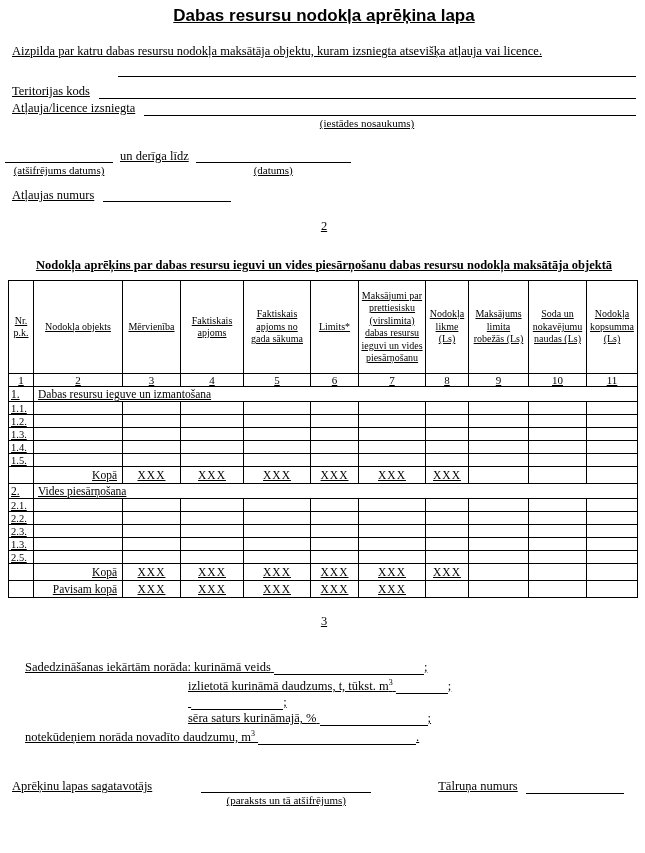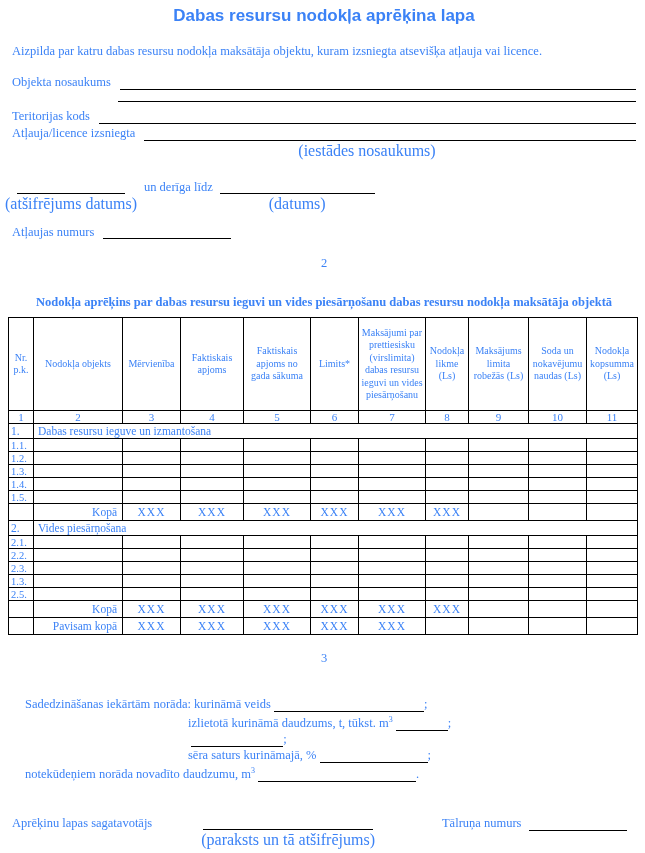--- a/index.html
+++ b/index.html
@@ -1,35 +1,35 @@
 <!DOCTYPE html>
 <html><head>
 <meta charset="utf-8">
 <style>
   html,body{margin:0;padding:0;background:#fff;}
   .page{
     width:645px;height:853px;box-sizing:border-box;
     padding:6px 9px 0 12px;position:relative;overflow:hidden;
     font-family:"Liberation Serif","DejaVu Serif",serif;
-    color:#3b82f6;font-size:12.5px;background:#fff;
+    color:#000000;font-size:12.5px;background:#fff;text-decoration:underline;
   }
   .doc-title{
     text-align:center;font-family:"Liberation Sans","DejaVu Sans",sans-serif;
     font-weight:bold;font-size:17px;margin-bottom:18px;
   }
   .intro{margin-bottom:16px;}
   .field-row{display:flex;align-items:flex-end;}
   .field-row .lbl{white-space:nowrap;padding-right:9px;}
   .blank{display:inline-block;border-bottom:1px solid #000;height:13px;}
   .blank.grow{flex:1;}
   .row-obj{margin-top:12px;}
   .cont-line{margin:10px 0 0 106px;height:1px;border-bottom:1px solid #000;}
   .row-ter{margin-top:7px;}
   .row-atl{margin-top:2px;}
-  .cap{font-size:16px;}
+  .cap{font-size:11px;}
   .cap-center{margin-left:270px;width:170px;text-align:center;margin-top:1px;}
   .date-row{display:flex;align-items:flex-start;margin:20px 0 0 -7px;}
   .sig-col{display:inline-flex;flex-direction:column;align-items:center;}
   .sig-col .cap{margin-top:1px;}
   .lbl-mid{margin:0 7px;line-height:14px;white-space:nowrap;}
   .row-num{display:flex;align-items:flex-start;margin-top:12px;}
   .pagenum{text-align:center;margin-top:16px;font-size:12.5px;}
   .tbl-title{text-align:center;font-weight:bold;font-size:12.5px;margin-top:24px;}
   table{border-collapse:collapse;table-layout:fixed;width:630px;margin:7px 0 0 -4px;}
   td,th{border:1px solid #000;padding:0 2px;overflow:hidden;vertical-align:middle;}
@@ -58,24 +58,20 @@
 </style>
 </head>
 <body>
 
 <div class="page">
 
   <div class="doc-title">Dabas resursu nodokļa aprēķina lapa</div>
 
   <div class="intro">Aizpilda par katru dabas resursu nodokļa maksātāja objektu, kuram izsniegta atsevišķa atļauja vai licence.</div>
 
-  <div class="field-row row-obj">
-    <span class="lbl">Objekta nosaukums</span>
-    <span class="blank grow"></span>
-  </div>
   <div class="cont-line"></div>
 
   <div class="field-row row-ter">
     <span class="lbl">Teritorijas kods</span>
     <span class="blank grow"></span>
   </div>
 
   <div class="field-row row-atl">
     <span class="lbl">Atļauja/licence izsniegta</span>
     <span class="blank grow"></span>

